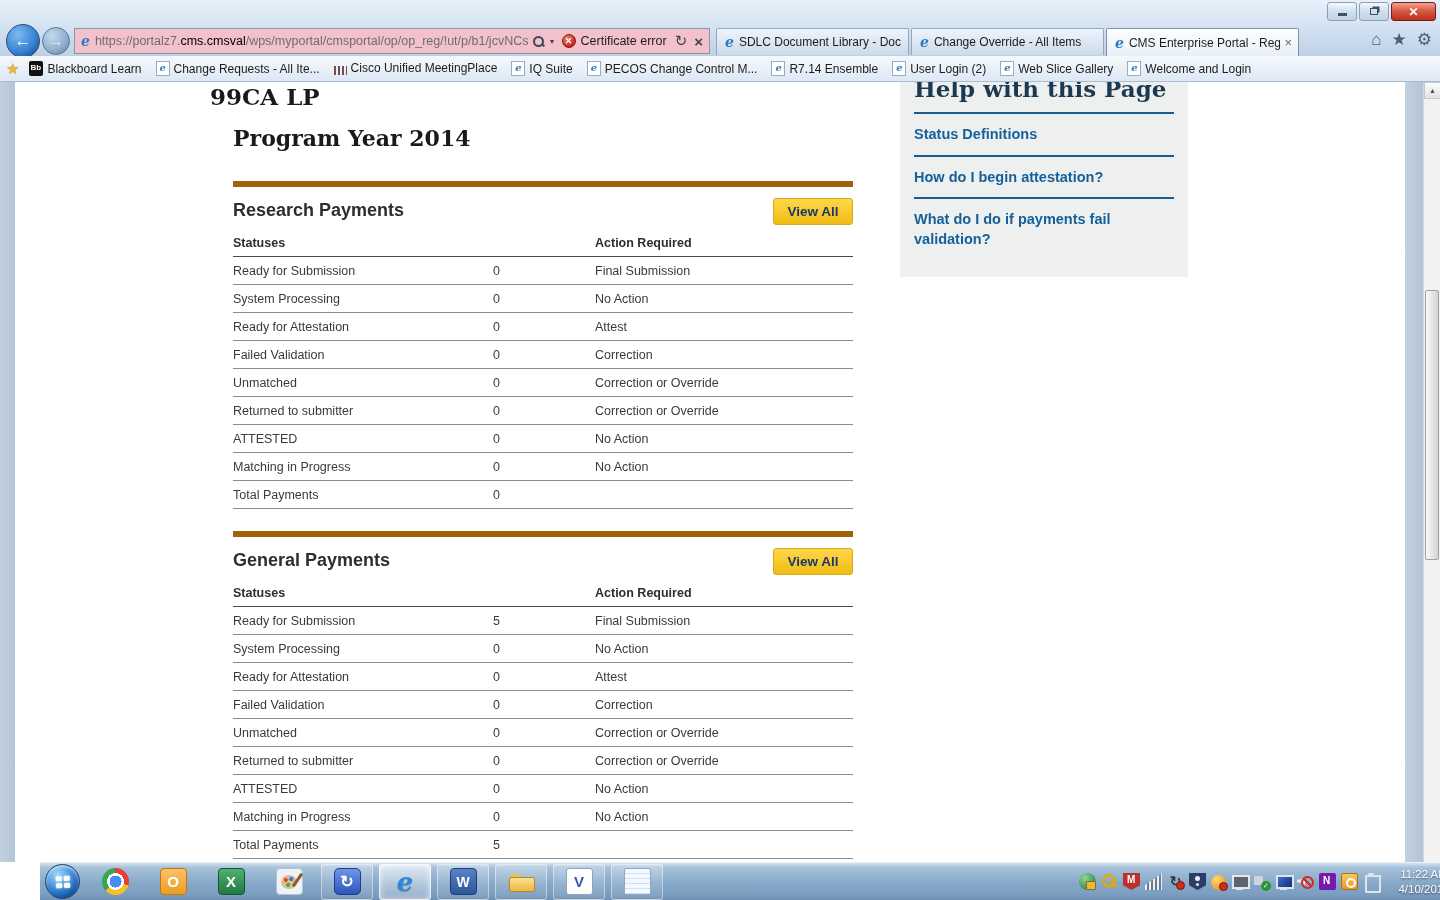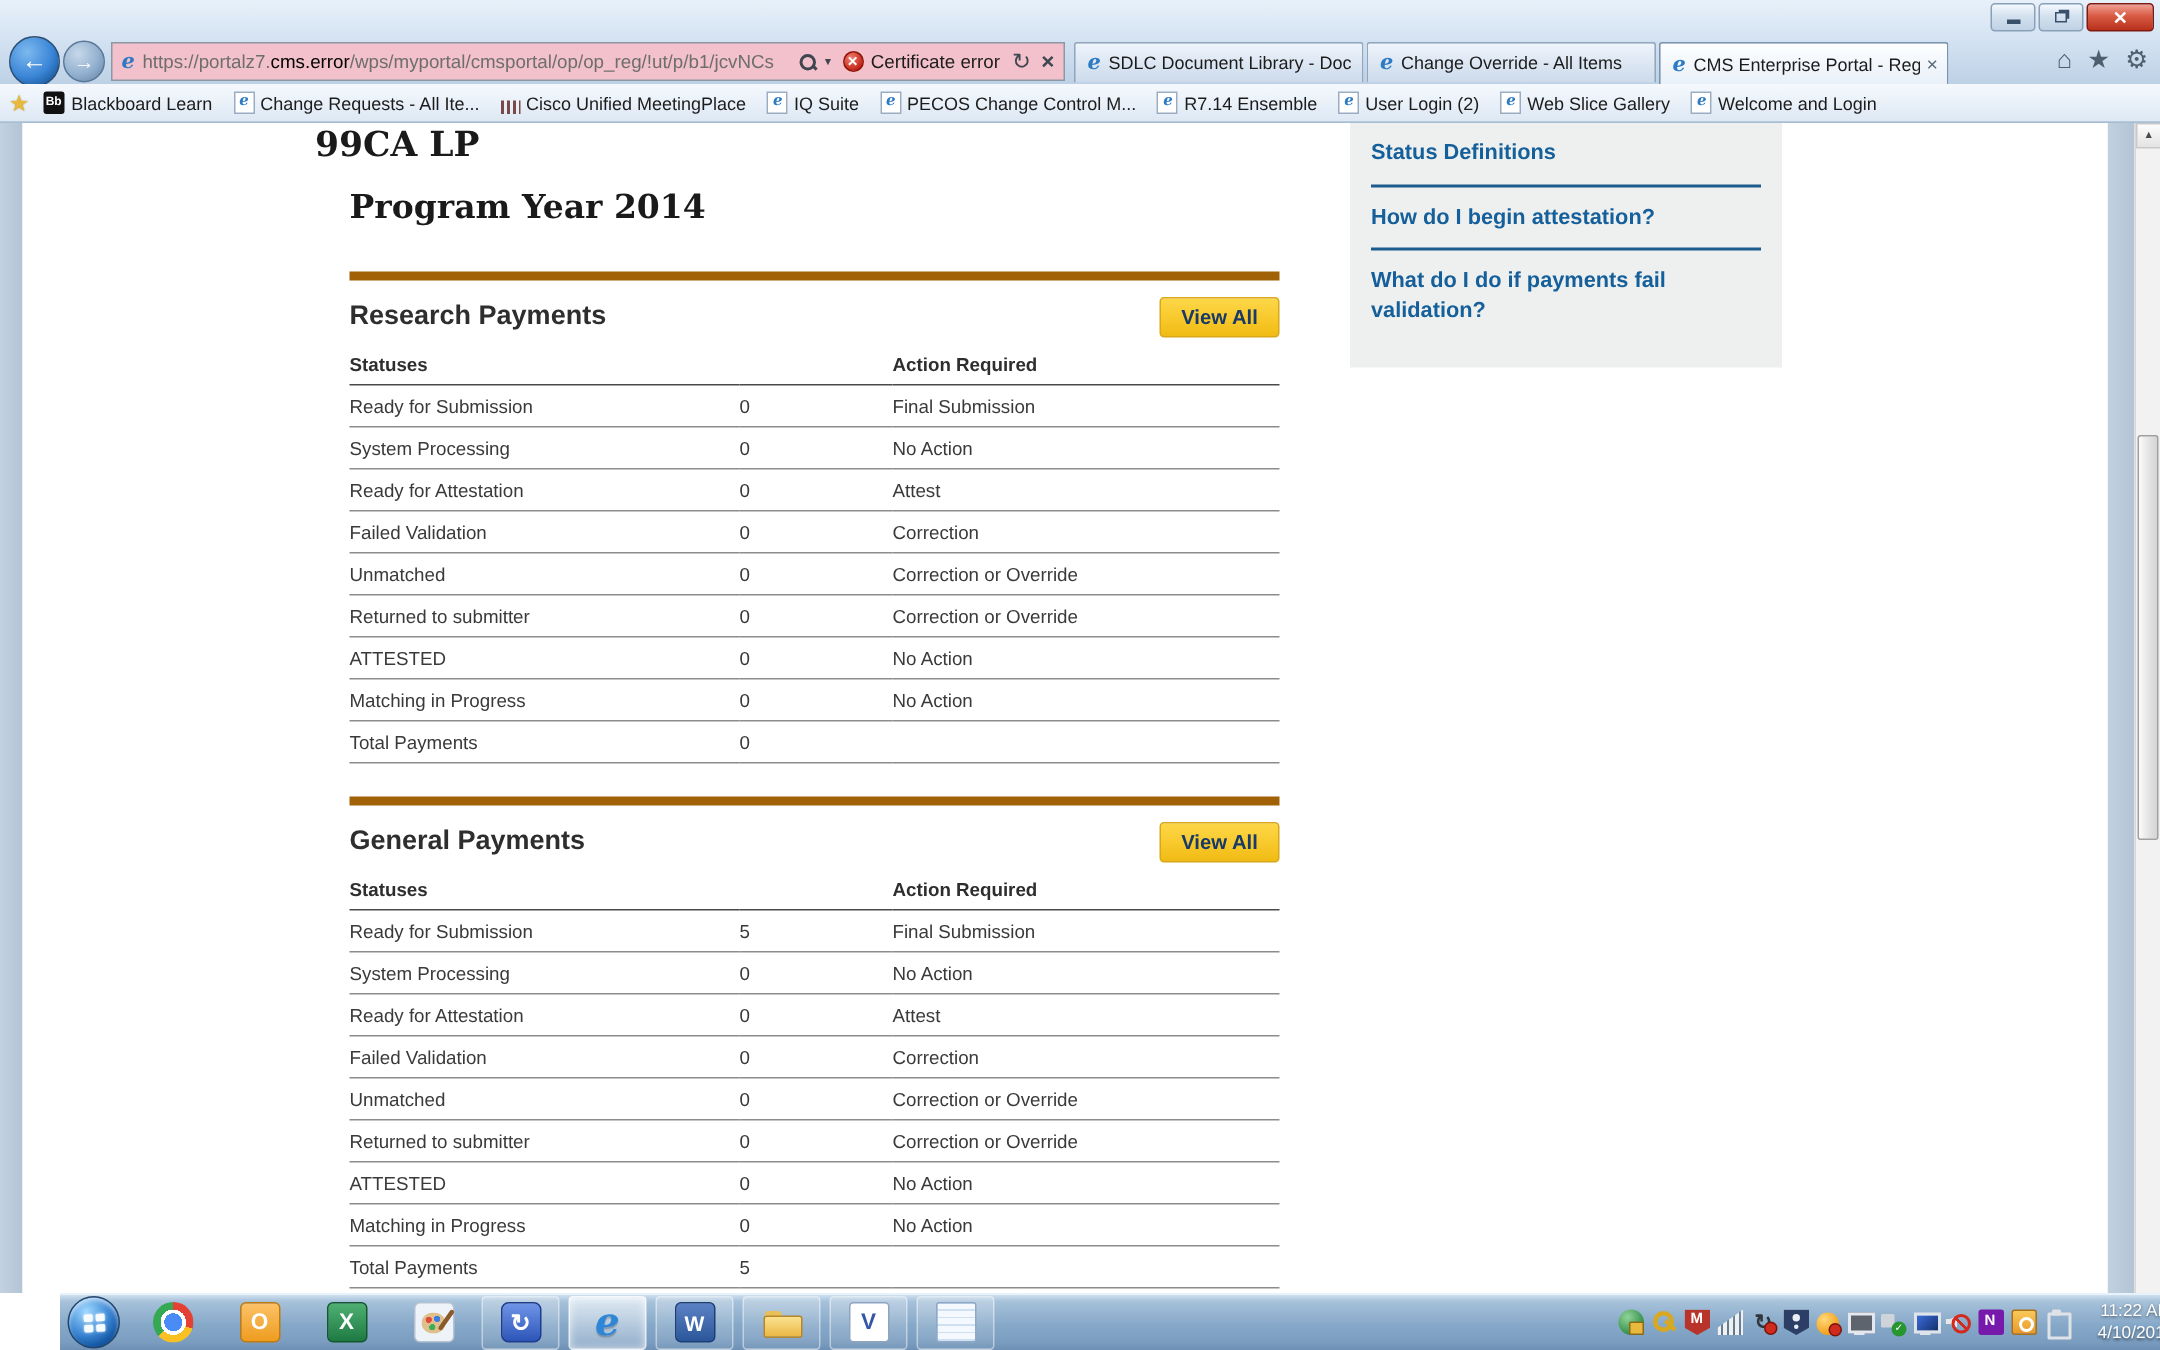--- a/index.html
+++ b/index.html
@@ -204,21 +204,21 @@
     <div class="nav-row">
       <div class="back-btn">
           <span>←</span>
         </div>
       <div class="fwd-btn">
           <span>→</span>
         </div>
 
       <div class="address-bar">
         <span class="ie-fav">e</span>
-        <span class="url-text"><span>https://portalz7.</span><span class="dom">cms.error</span><span>/wps/myportal/cmsportal/op/op_reg/!ut/p/b1/jcvNCs</span></span>
+        <span class="url-text"><span>https://portalz7.</span><span class="dom">cms.cmsval</span><span>/wps/myportal/cmsportal/op/op_reg/!ut/p/b1/jcvNCs</span></span>
         <span class="search-ico"></span>
         <span class="caret-ico">▼</span>
         <span class="cert-badge">✕</span>
         <span class="cert-text">Certificate error</span>
         <span class="refresh-ico">↻</span>
         <span class="stop-ico">×</span>
       </div>
 
       <div class="tab-strip">
           <div class="tab">
@@ -238,21 +238,21 @@
 
       <div class="cmd-icons">
         <span class="cmd-ico">⌂</span>
         <span class="cmd-ico">★</span>
         <span class="cmd-ico">⚙</span>
       </div>
     </div>
 
     <div class="fav-bar">
       <span class="fav-star">★</span>
-      <span id="fav-list" style="display:flex;align-items:flex-end;">
+      <span id="fav-list" style="display:flex;align-items:flex-start;">
           <span class="fav-item">
             <span class="fi fi-blackboard"></span>
             <span class="fav-label">Blackboard Learn</span>
           </span>
           <span class="fav-item">
             <span class="fi fi-iedoc"></span>
             <span class="fav-label">Change Requests - All Ite...</span>
           </span>
           <span class="fav-item">
             <span class="fi fi-cisco"></span>
@@ -416,20 +416,21 @@
                 <td class="c-count">5</td>
                 <td></td>
               </tr>
             </tbody>
     </table>
   </section>
 <div class="b-line1"></div>
       </div>
 
     <div class="help-box">
+      <div class="help-title">Help with this Page</div>
       <div class="help-link sep">Status Definitions</div>
       <div class="help-link sep">How do I begin attestation?</div>
       <div class="help-link">What do I do if payments fail validation?</div>
     </div>
   </div>
 
   <div class="pg-scroll">
     <div class="pg-up">▲</div>
     <div class="pg-thumb"></div>
   </div>

